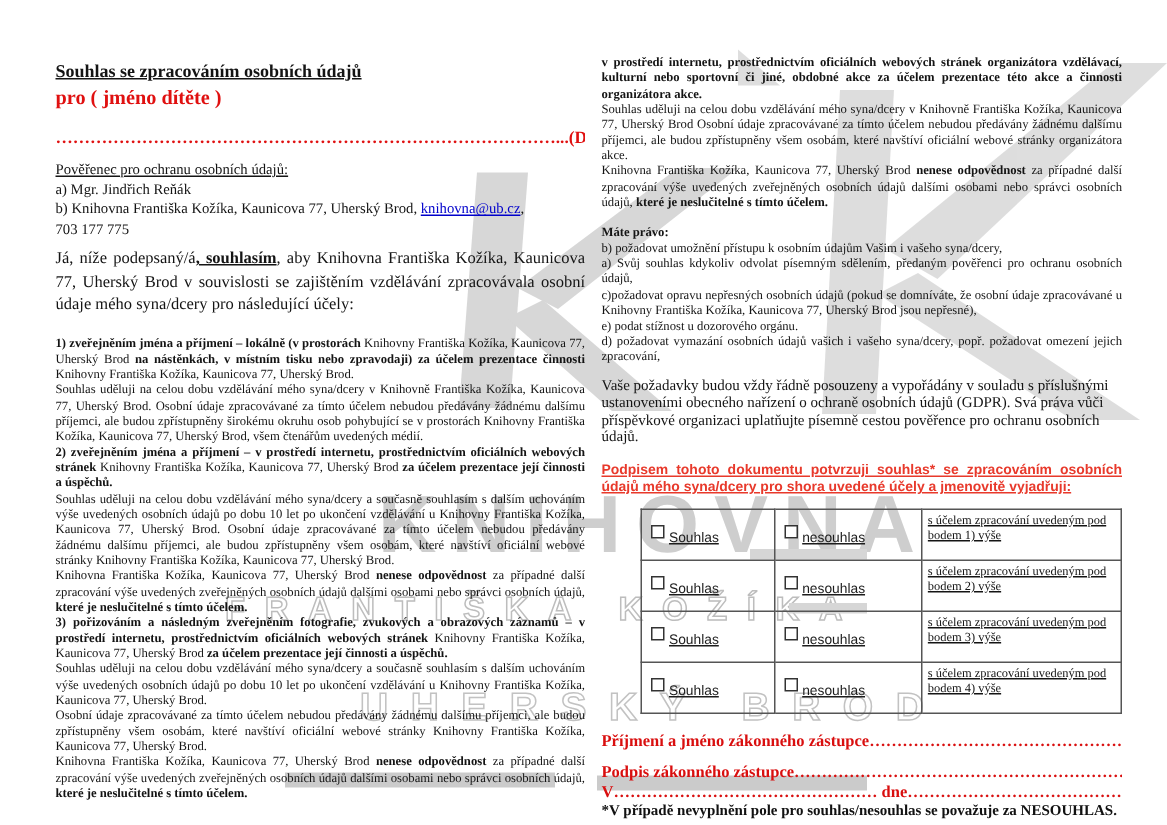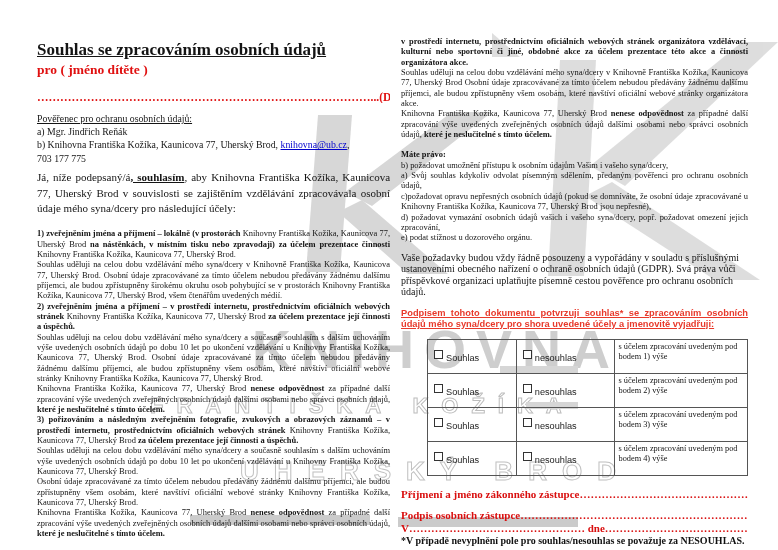--- a/index.html
+++ b/index.html
@@ -3,40 +3,40 @@
 <meta charset="utf-8">
 <style>
   html,body { margin:0; padding:0; background:#ffffff; }
   .page { position:relative; width:778px; height:550px; background:#ffffff; overflow:hidden;
           font-family:"Liberation Serif", serif; color:#141414; }
   .wm { position:absolute; left:0; top:0; width:778px; height:550px; z-index:0; pointer-events:none; }
   .col { position:absolute; z-index:1; }
   .col-left  { left:37px;  top:40px; width:353px; }
   .col-right { left:401px; top:36px; width:347px; }
 
-  .title    { font-size:17px; font-weight:bold; text-decoration:underline; margin:0; }
+  .title    { font-size:12px; font-weight:bold; text-decoration:underline; margin:0; }
   .subtitle { font-size:13.5px; font-weight:bold; color:#e01010; margin:2px 0 0 0; }
   .dopsat   { margin-top:13px; font-size:11.5px; font-weight:bold; color:#e01010;
               white-space:nowrap; overflow:hidden; }
   .dpo      { margin-top:9px; font-size:9.8px; line-height:13.2px; }
   .u        { text-decoration:underline; }
   .link     { color:#0000cc; text-decoration:underline; }
   .intro    { margin-top:5px; font-size:11px; line-height:15.8px; text-align:justify; }
   .small    { font-size:8.45px; line-height:10.35px; text-align:justify; }
   .small p  { margin:0; }
   .mt3 { margin-top:3px; } .mt10 { margin-top:10px; }
   .b  { font-weight:bold; }
   .bu { font-weight:bold; text-decoration:underline; }
 
   .gdpr { margin-top:9px; font-size:10px; line-height:11.6px; text-align:left; }
   .sign-heading { margin-top:6px; font-family:"Liberation Sans", sans-serif; font-size:9.3px;
                   line-height:10.8px; font-weight:bold; color:#e8392b;
                   text-decoration:underline; text-align:justify; }
   .ctable { margin-top:5px; margin-left:26px; border-collapse:collapse; background:transparent; }
-  .ctable td { border:1px solid #555; vertical-align:middle; }
+  .ctable td { border:1px solid #555; vertical-align:middle;text-decoration:underline; }
   td.agree    { width:86px;  height:31px; padding-left:6px;
                 font-family:"Liberation Sans", sans-serif; font-size:9.2px; color:#1d1d1d; }
   td.disagree { width:95px;  padding-left:6px;
                 font-family:"Liberation Sans", sans-serif; font-size:9.2px; color:#1d1d1d; }
   td.purpose  { width:134px; font-size:8.3px; line-height:10px; padding:2px 4px; vertical-align:top; }
   .cb { display:inline-block; width:7px; height:7px; border:1px solid #333; margin-right:3px;
         vertical-align:2px; background:#ffffff; cursor:pointer; }
 
   .sigline { font-size:11px; font-weight:bold; color:#d90f0f; white-space:nowrap; overflow:hidden; }
   .sig-name   { margin-top:12px; }
@@ -105,22 +105,22 @@
       <p><span class="b">v prostředí internetu, prostřednictvím oficiálních webových stránek organizátora vzdělávací, kulturní nebo sportovní či jiné, obdobné akce za účelem prezentace této akce a činnosti organizátora akce.</span></p>
       <p><span>Souhlas uděluji na celou dobu vzdělávání mého syna/dcery v Knihovně Františka Kožíka, Kaunicova 77, Uherský Brod Osobní údaje zpracovávané za tímto účelem nebudou předávány žádnému dalšímu příjemci, ale budou zpřístupněny všem osobám, které navštíví oficiální webové stránky organizátora akce.</span></p>
       <p><span>Knihovna Františka Kožíka, Kaunicova 77, Uherský Brod </span><span class="b">nenese odpovědnost</span><span> za případné další zpracování výše uvedených zveřejněných osobních údajů dalšími osobami nebo správci osobních údajů, </span><span class="b">které je neslučitelné s tímto účelem.</span></p>
     </div>
 
     <div class="small mt10">
       <p class="b">Máte právo:</p>
       <p>b) požadovat umožnění přístupu k osobním údajům Vašim i vašeho syna/dcery,</p>
       <p>a) Svůj souhlas kdykoliv odvolat písemným sdělením, předaným pověřenci pro ochranu osobních údajů,</p>
       <p>c)požadovat opravu nepřesných osobních údajů (pokud se domníváte, že osobní údaje zpracovávané u Knihovny Františka Kožíka, Kaunicova 77, Uherský Brod jsou nepřesné),</p>
+      <p>e) podat stížnost u dozorového orgánu.</p>
       <p>d) požadovat vymazání osobních údajů vašich i vašeho syna/dcery, popř. požadovat omezení jejich zpracování,</p>
-      <p>e) podat stížnost u dozorového orgánu.</p>
     </div>
 
     <p class="gdpr">Vaše požadavky budou vždy řádně posouzeny a vypořádány v souladu s příslušnými ustanoveními obecného nařízení o ochraně osobních údajů (GDPR). Svá práva vůči příspěvkové organizaci uplatňujte písemně cestou pověřence pro ochranu osobních údajů.</p>
 
     <p class="sign-heading">Podpisem tohoto dokumentu potvrzuji souhlas* se zpracováním osobních údajů mého syna/dcery pro shora uvedené účely a jmenovitě vyjadřuji:</p>
 
     <table class="ctable">
       <tbody>
           <tr>
         <td class="agree"><span class="cb"></span><span>Souhlas</span></td>
@@ -139,18 +139,18 @@
       </tr>
       <tr>
         <td class="agree"><span class="cb"></span><span>Souhlas</span></td>
         <td class="disagree"><span class="cb"></span><span>nesouhlas</span></td>
         <td class="purpose">s účelem zpracování uvedeným pod bodem 4) výše</td>
       </tr>
     </tbody>
       </table>
 
     <div class="sigline sig-name"><span>Příjmení a jméno zákonného zástupce</span><span>……………………………………………………</span></div>
-    <div class="sigline sig-podpis"><span>Podpis osobních zástupce</span><span>………………………………………………………………</span></div>
+    <div class="sigline sig-podpis"><span>Podpis zákonného zástupce</span><span>………………………………………………………………</span></div>
     <div class="sigline sig-place"><span>V</span><span>…………………………………………</span><span> dne</span><span>……………………………………………</span></div>
     <div class="footnote">*V případě nevyplnění pole pro souhlas/nesouhlas se považuje za NESOUHLAS.</div>
   </div>
 
 </div>
 
 </body></html>

